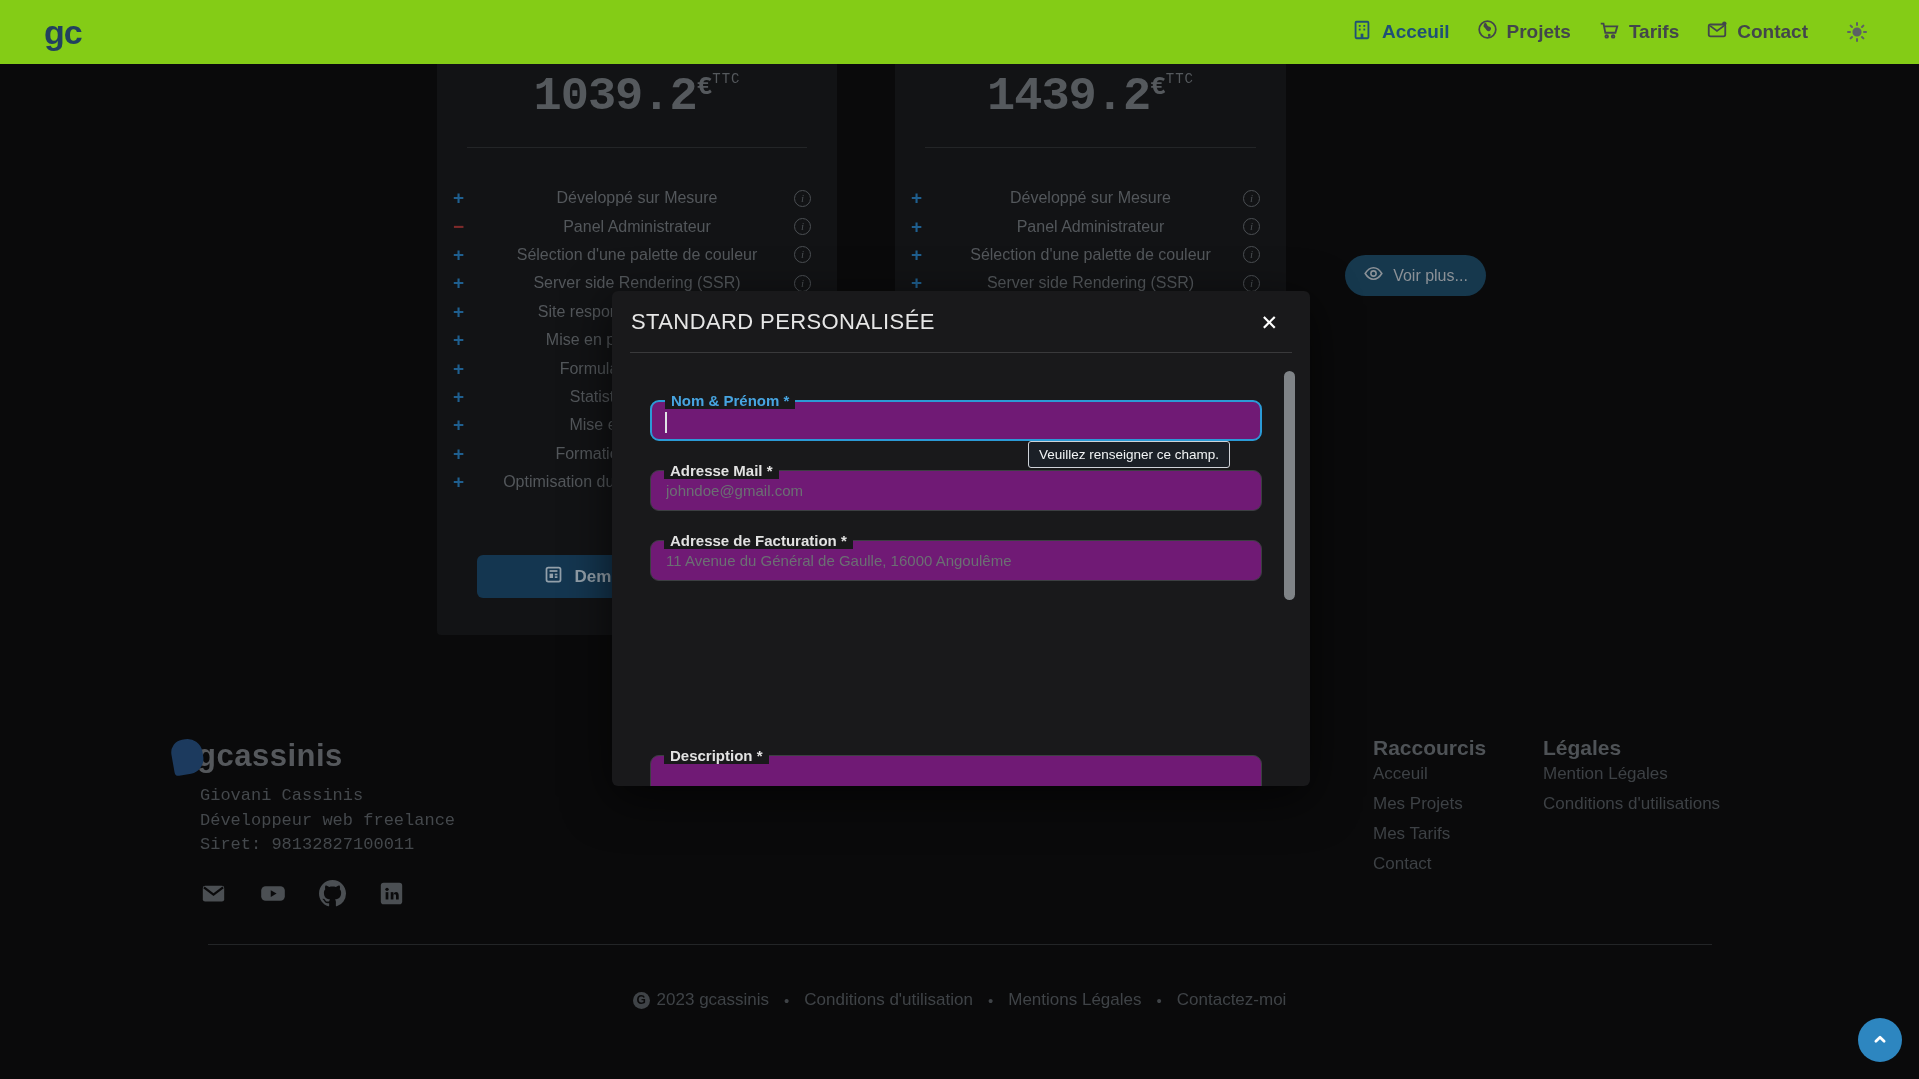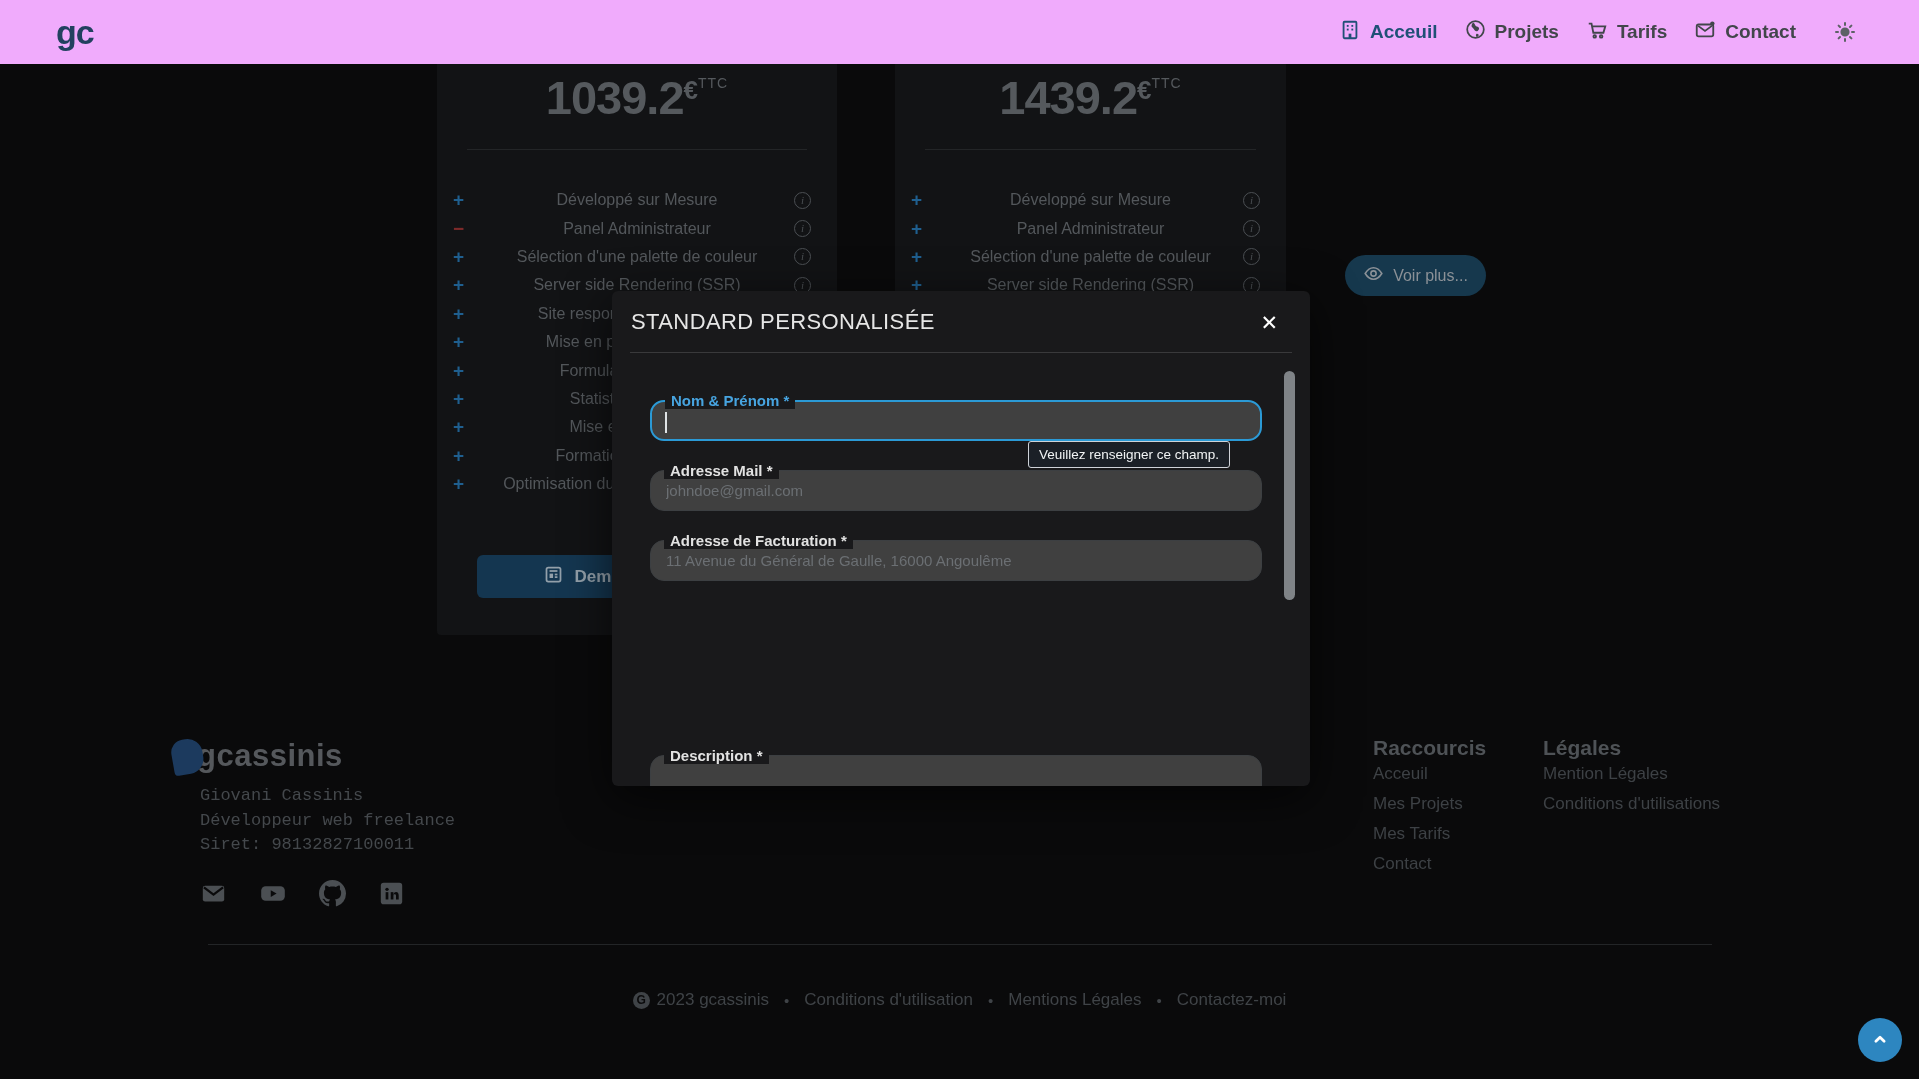--- a/index.html
+++ b/index.html
@@ -1,35 +1,35 @@
 <!DOCTYPE html>
 <html><head>
 <meta charset="utf-8">
 <style>
   html,body{margin:0;padding:0;background:#000;}
   #page{position:relative;width:1919px;height:1079px;background:#0a0a0b;overflow:hidden;
         font-family:"Liberation Sans",sans-serif;}
   a,button{font-family:inherit;cursor:pointer;}
 
   
-  header{position:absolute;top:0;left:0;right:0;height:64px;background:#f0abfc;
-         display:flex;align-items:center;justify-content:space-between;padding:0 56px;
+  header{position:absolute;top:0;left:0;right:0;height:64px;background:#84cc16;
+         display:flex;align-items:center;justify-content:space-between;padding:0 44px;
          box-sizing:border-box;z-index:5;}
   .logo{font-size:34px;font-weight:bold;color:#22415f;letter-spacing:-1px;}
   nav{display:flex;align-items:center;gap:27px;}
   .nav-item{display:flex;align-items:center;gap:9px;color:#42464b;font-size:19px;
             font-weight:bold;text-decoration:none;background:none;border:none;}
   .nav-item.active{color:#1f5076;}
   .theme-btn{background:none;border:none;color:#5c6165;margin-left:4px;display:flex;}
 
   
   .card{position:absolute;top:20px;height:615px;background:#121315;border-radius:4px;z-index:1;}
   .card-left{left:437px;width:400px;}
   .card-right{left:895px;width:391px;}
-  .price{margin-top:50px;text-align:center;color:#55595d;white-space:nowrap;}
+  .price{margin-top:50px;text-align:center;color:#55595d;white-space:nowrap;font-family:Liberation Mono, monospace;}
   .amount{font-size:47px;font-weight:bold;letter-spacing:-1px;}
   .cur{font-size:26px;font-weight:bold;vertical-align:15px;}
   .ttc{font-size:14px;vertical-align:26px;letter-spacing:1px;}
   .pdiv{margin:24px 30px 0;height:1px;background:#232527;}
   .feats{margin-top:36px;}
   .feat{position:relative;height:28.4px;display:flex;align-items:center;}
   .feat .sign{position:absolute;left:16px;color:#1f5f8f;font-weight:bold;font-size:19px;}
   .feat.neg .sign{color:#7e2a2a;}
   .feat .flabel{width:100%;text-align:center;color:#53575b;font-size:16px;}
   .feat .info{position:absolute;right:26px;width:15px;height:15px;border:1px solid #4b4f53;
@@ -43,21 +43,21 @@
             align-items:center;justify-content:center;gap:9px;z-index:1;}
 
   
   .modal{position:absolute;left:612px;top:291px;width:698px;height:495px;background:#19191b;
          border-radius:6px;z-index:10;overflow:hidden;box-shadow:0 12px 48px rgba(0,0,0,.65);}
   .mhead{display:flex;justify-content:space-between;align-items:center;padding:18px 32px 0 19px;}
   .mhead h2{margin:0;font-size:22px;font-weight:500;color:#e6e6e6;letter-spacing:.4px;}
   .mclose{background:none;border:none;color:#fff;font-size:21px;line-height:21px;padding:0;}
   .mdiv{margin:17px 18px 0;height:1px;background:#39393b;}
   .field{position:absolute;left:38px;width:612px;height:41px;border:1px solid #3c3f42;
-         border-radius:14px;box-sizing:border-box;background:#404040;}
+         border-radius:9px;box-sizing:border-box;background:#701a75;}
   .field label{position:absolute;top:-9px;left:13px;background:#19191b;padding:0 6px;
                font-size:15px;font-weight:bold;color:#e2e2e2;white-space:nowrap;}
   .field input{width:100%;height:100%;background:transparent;border:none;outline:none;
                padding:0 15px;font-size:15px;color:#ddd;box-sizing:border-box;font-family:inherit;}
   .field input::placeholder{color:#6b6f73;opacity:1;}
   .field.focused{border:2px solid #2b9ad6;}
   .field.focused label{color:#47a4e0;top:-10px;}
   .caret{position:absolute;left:13px;top:10px;width:2px;height:21px;background:#dfe3e6;}
   .tooltip{position:absolute;left:1028px;top:441px;z-index:12;background:#1b2027;
            border:1px solid #cfd3d9;border-radius:3px;padding:5px 10px;font-size:13.5px;

